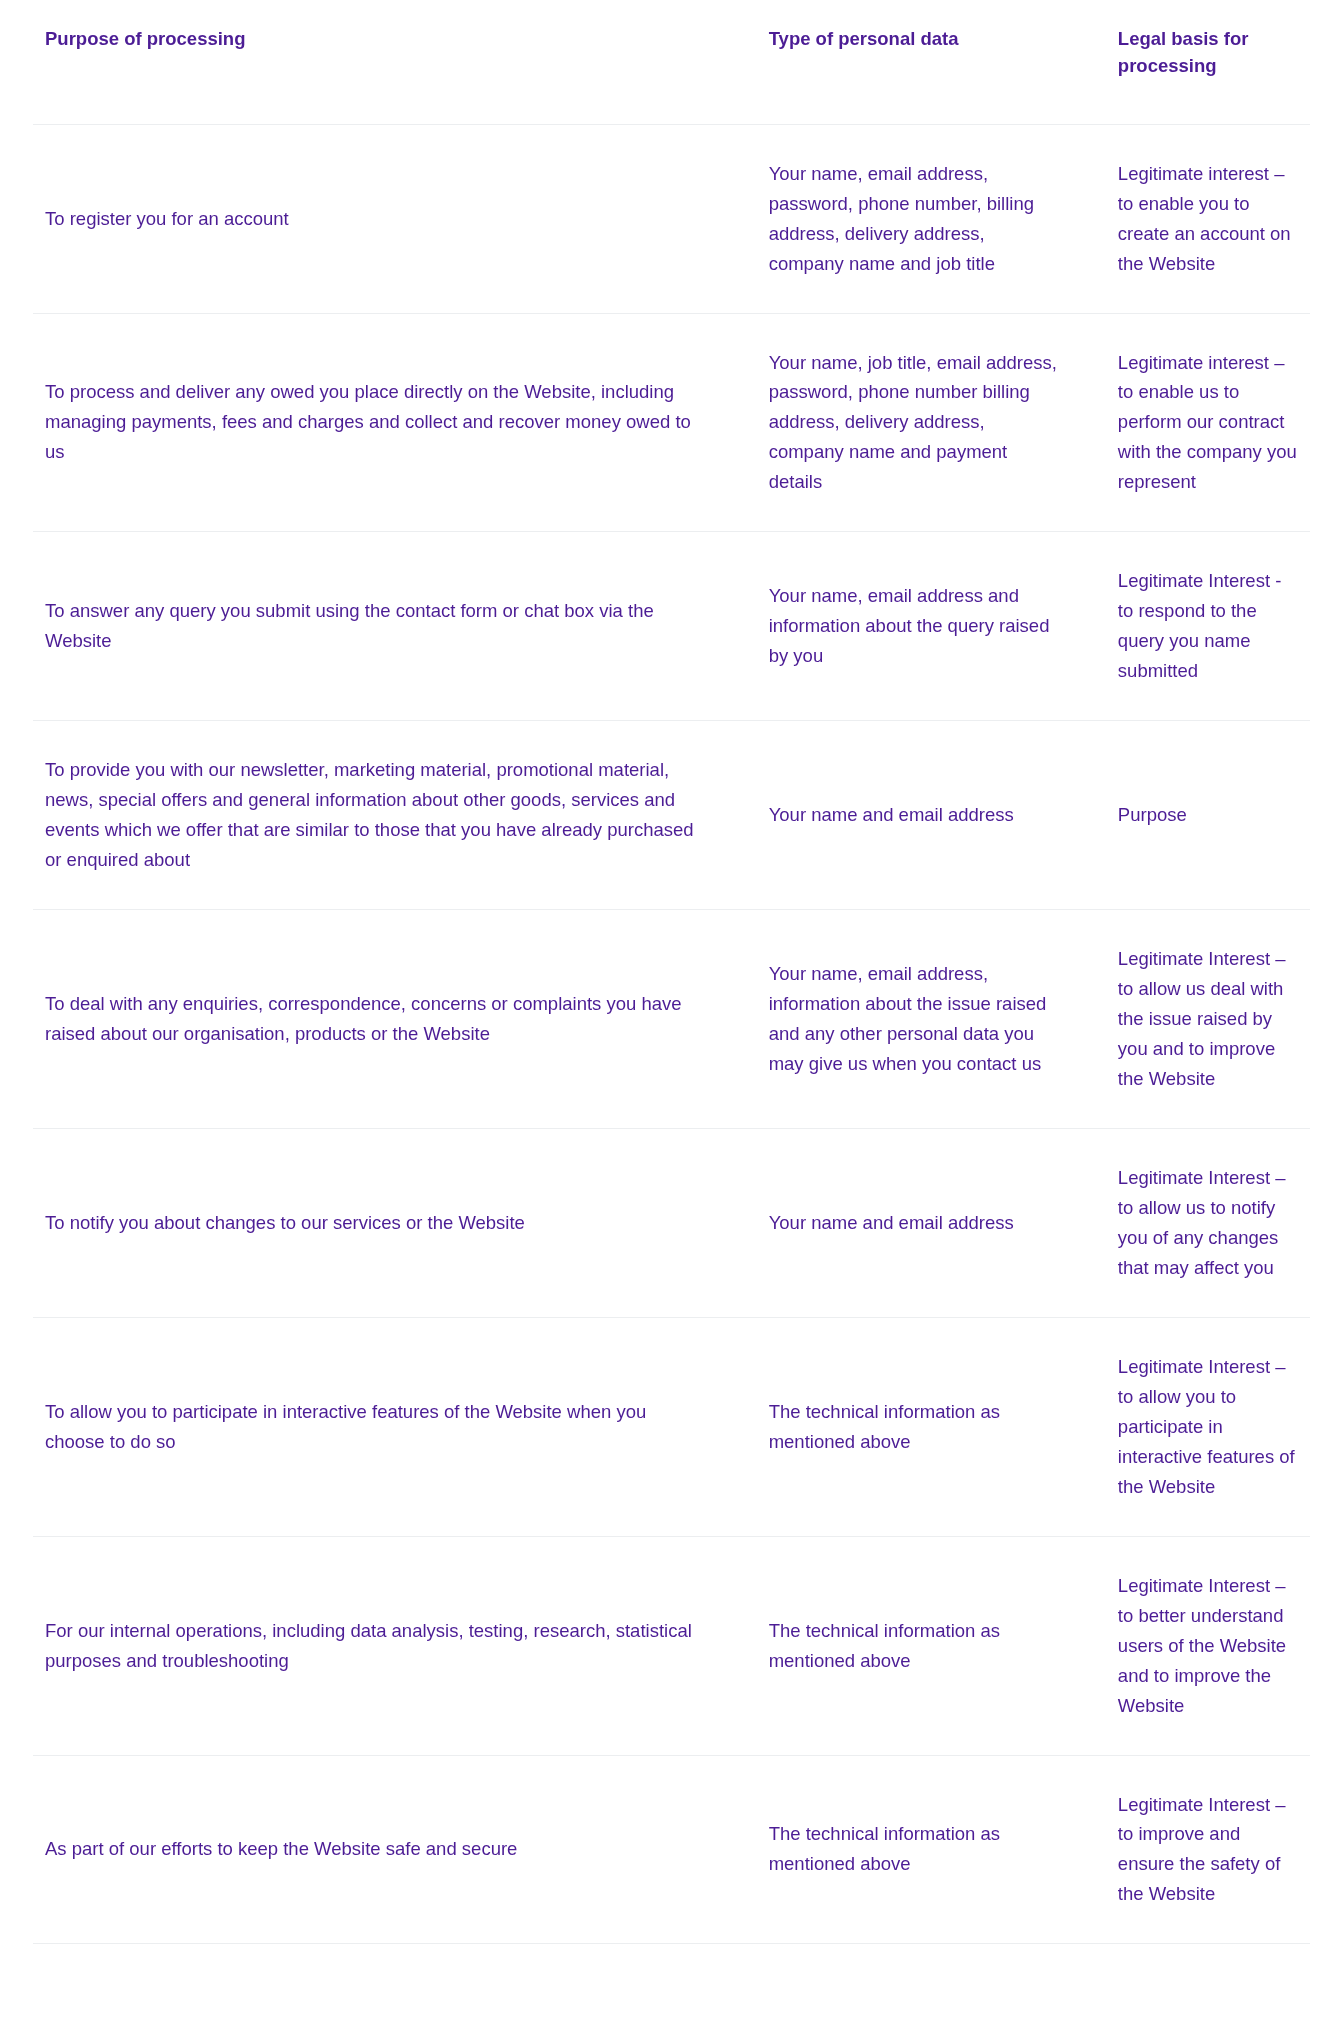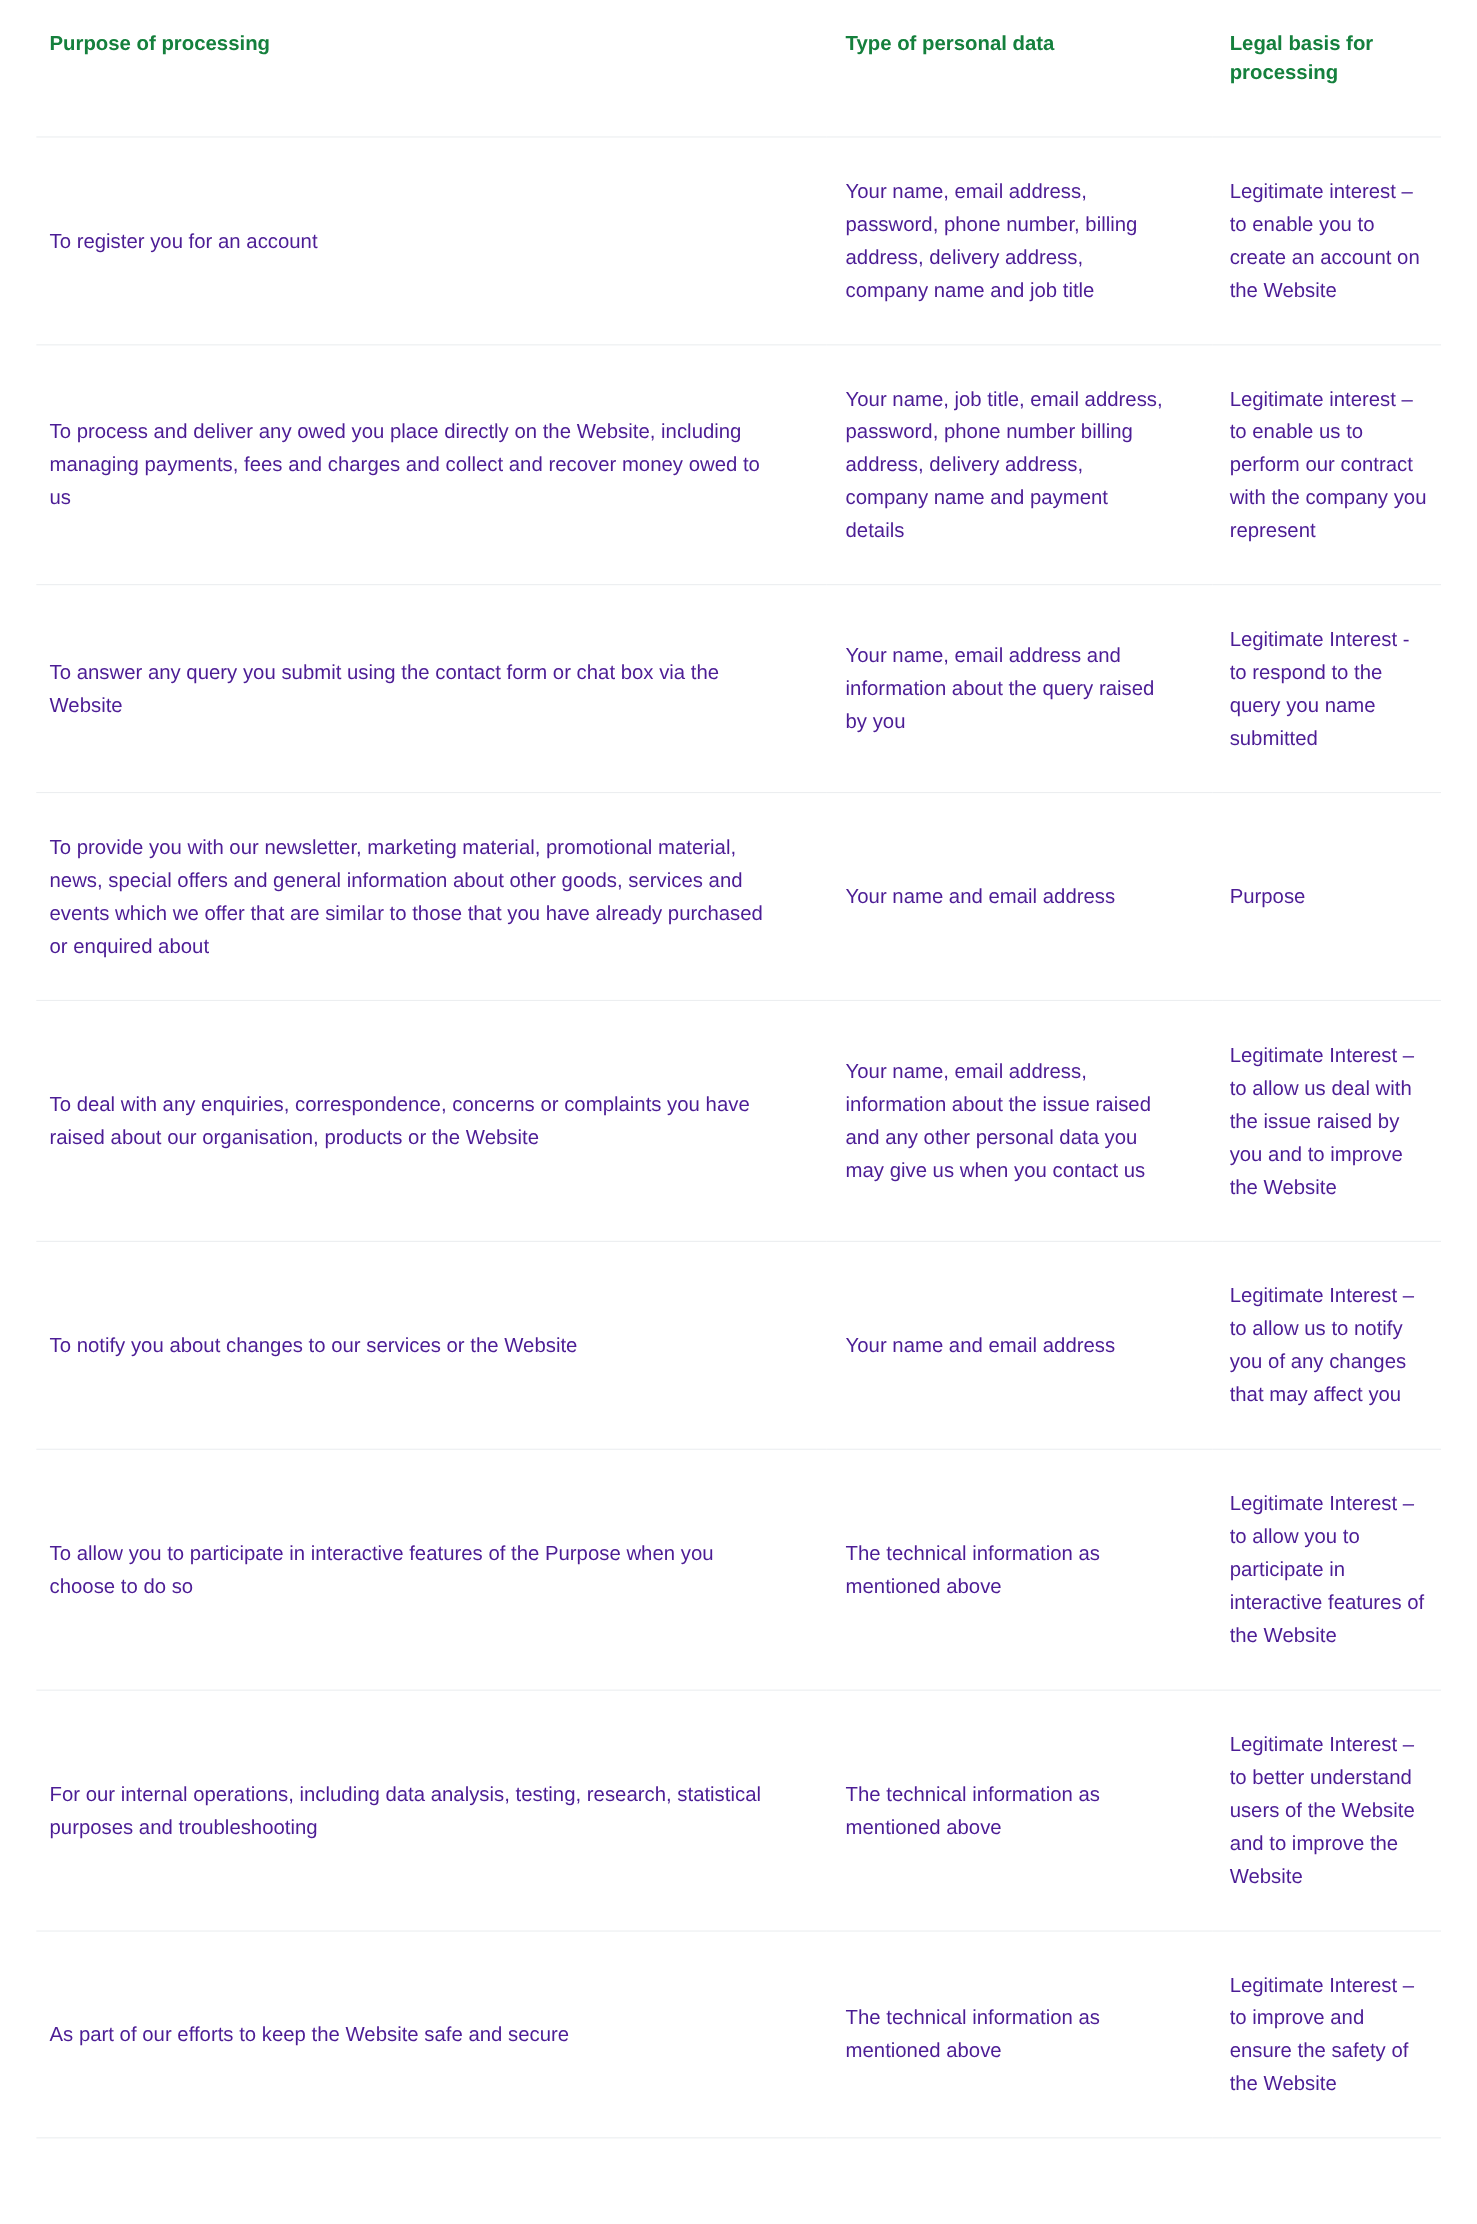--- a/index.html
+++ b/index.html
@@ -30,21 +30,21 @@
   table.processing-table col.c1 { width: 56.2%; }
   table.processing-table col.c2 { width: 27.5%; }
   table.processing-table col.c3 { width: 16.3%; }
 
   thead th {
     text-align: left;
     vertical-align: top;
     font-size: 18.5px;
     line-height: 1.45;
     font-weight: 700;
-    color: #15803d;
+    color: #4c1d95;
     padding: 26px 26px 44px 12px;
     border-bottom: 1.5px solid #eceef0;
   }
   thead th.col-purpose { padding-left: 12px; }
   thead th.col-type { padding-left: 18px; }
   thead th.col-basis { padding-left: 16px; }
 
   tbody td {
     vertical-align: middle;
     font-size: 18.5px;
@@ -102,21 +102,21 @@
         <td class="col-purpose">To deal with any enquiries, correspondence, concerns or complaints you have raised about our organisation, products or the Website</td>
         <td class="col-type">Your name, email address, information about the issue raised and any other personal data you may give us when you contact us</td>
         <td class="col-basis">Legitimate Interest – to allow us deal with the issue raised by you and to improve the Website</td>
       </tr>
       <tr>
         <td class="col-purpose">To notify you about changes to our services or the Website</td>
         <td class="col-type">Your name and email address</td>
         <td class="col-basis">Legitimate Interest – to allow us to notify you of any changes that may affect you</td>
       </tr>
       <tr>
-        <td class="col-purpose">To allow you to participate in interactive features of the Purpose when you choose to do so</td>
+        <td class="col-purpose">To allow you to participate in interactive features of the Website when you choose to do so</td>
         <td class="col-type">The technical information as mentioned above</td>
         <td class="col-basis">Legitimate Interest – to allow you to participate in interactive features of the Website</td>
       </tr>
       <tr>
         <td class="col-purpose">For our internal operations, including data analysis, testing, research, statistical purposes and troubleshooting</td>
         <td class="col-type">The technical information as mentioned above</td>
         <td class="col-basis">Legitimate Interest – to better understand users of the Website and to improve the Website</td>
       </tr>
       <tr>
         <td class="col-purpose">As part of our efforts to keep the Website safe and secure</td>

